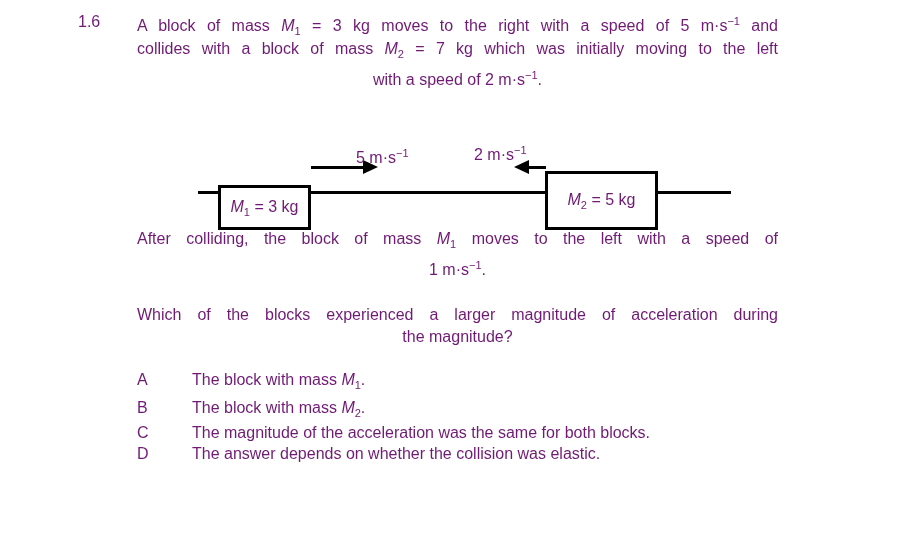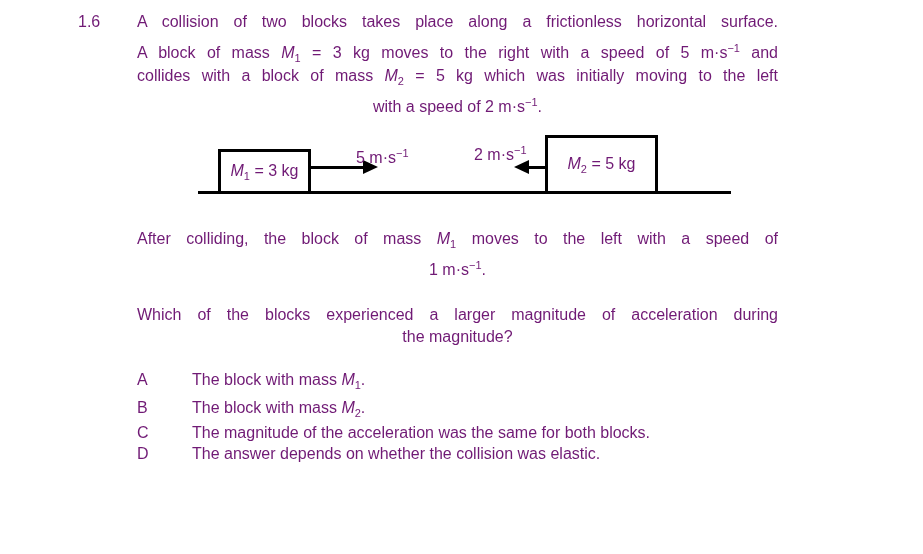--- a/index.html
+++ b/index.html
@@ -13,21 +13,21 @@
   .jline{height:27px;line-height:27px;text-align:justify;text-align-last:justify;}
   .lline{height:27px;line-height:27px;text-align:center;}
   .prompt .jline,.prompt .lline{height:22px;line-height:22px;}
   .mvar{font-style:italic;}
   .sub{font-size:11px;vertical-align:-4px;}
   .sup{font-size:11px;vertical-align:6px;}
   .qnum{left:78px;top:8px;height:27px;line-height:27px;}
   
   .ground{left:198px;top:191px;width:533px;height:3px;background:#000;}
   .block{border:3px solid #000;background:#fff;box-sizing:border-box;
-         display:flex;align-items:center;justify-content:center;}
+         display:flex;align-items:center;justify-content:center;margin-top:36px;}
   .block1{left:218px;top:149px;width:93px;height:45px;}
   .block2{left:545px;top:135px;width:113px;height:59px;}
   .shaft{height:3px;background:#000;}
   .shaft1{left:311px;top:166px;width:52px;}
   .shaft2{left:529px;top:166px;width:17px;}
   .head{width:0;height:0;border-top:7px solid transparent;border-bottom:7px solid transparent;}
   .head-right{left:363px;top:160px;border-left:15px solid #000;}
   .head-left{left:514px;top:160px;border-right:15px solid #000;}
   .dlabel{height:20px;line-height:20px;white-space:nowrap;}
   .dlabel1{left:320px;top:143px;margin-left:36px;}
@@ -37,23 +37,22 @@
   .letter{display:inline-block;width:55px;}
 </style>
 </head>
 <body>
 
 <div class="page">
 
   <div class="abs qnum">1.6</div>
 
   <div class="abs col" style="top:8px">
-    <div class="jline"><span>A collision of two blocks takes place along a frictionless horizontal surface.</span></div>
     <div class="jline"><span>A block of mass </span><span class="mvar">M</span><span class="sub">1</span><span> = 3 kg moves to the right with a speed of 5 m·s</span><span class="sup">−1</span><span> and</span></div>
-    <div class="jline"><span>collides with a block of mass </span><span class="mvar">M</span><span class="sub">2</span><span> = 5 kg which was initially moving to the left</span></div>
+    <div class="jline"><span>collides with a block of mass </span><span class="mvar">M</span><span class="sub">2</span><span> = 7 kg which was initially moving to the left</span></div>
     <div class="lline"><span>with a speed of 2 m·s</span><span class="sup">−1</span><span>.</span></div>
   </div>
 
   <div>
     <div class="abs ground"></div>
 
     <div class="abs block block1">
       <span><span class="mvar">M</span><span class="sub">1</span><span> = 3 kg</span></span>
     </div>
     <div class="abs shaft shaft1"></div>

